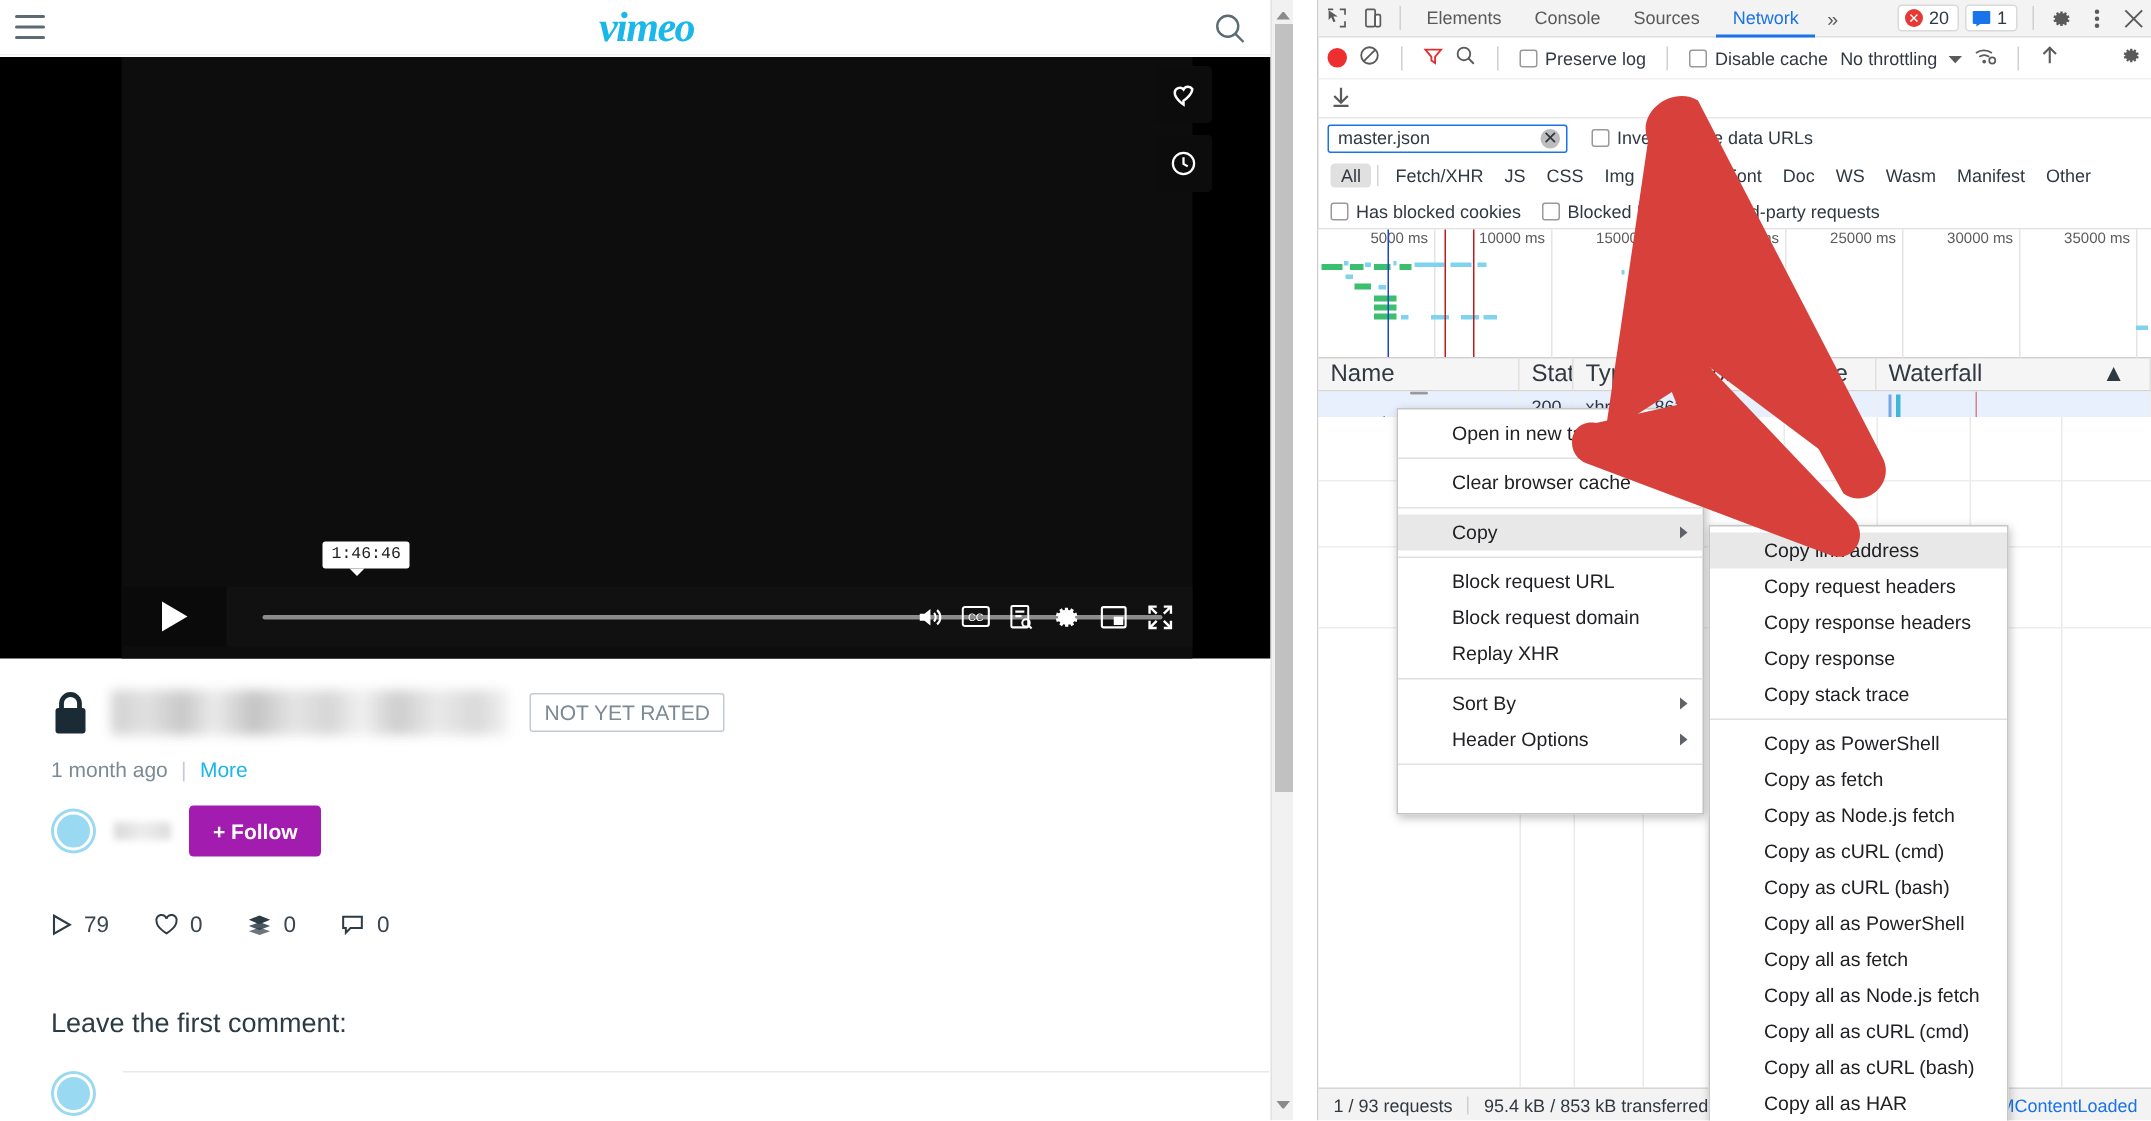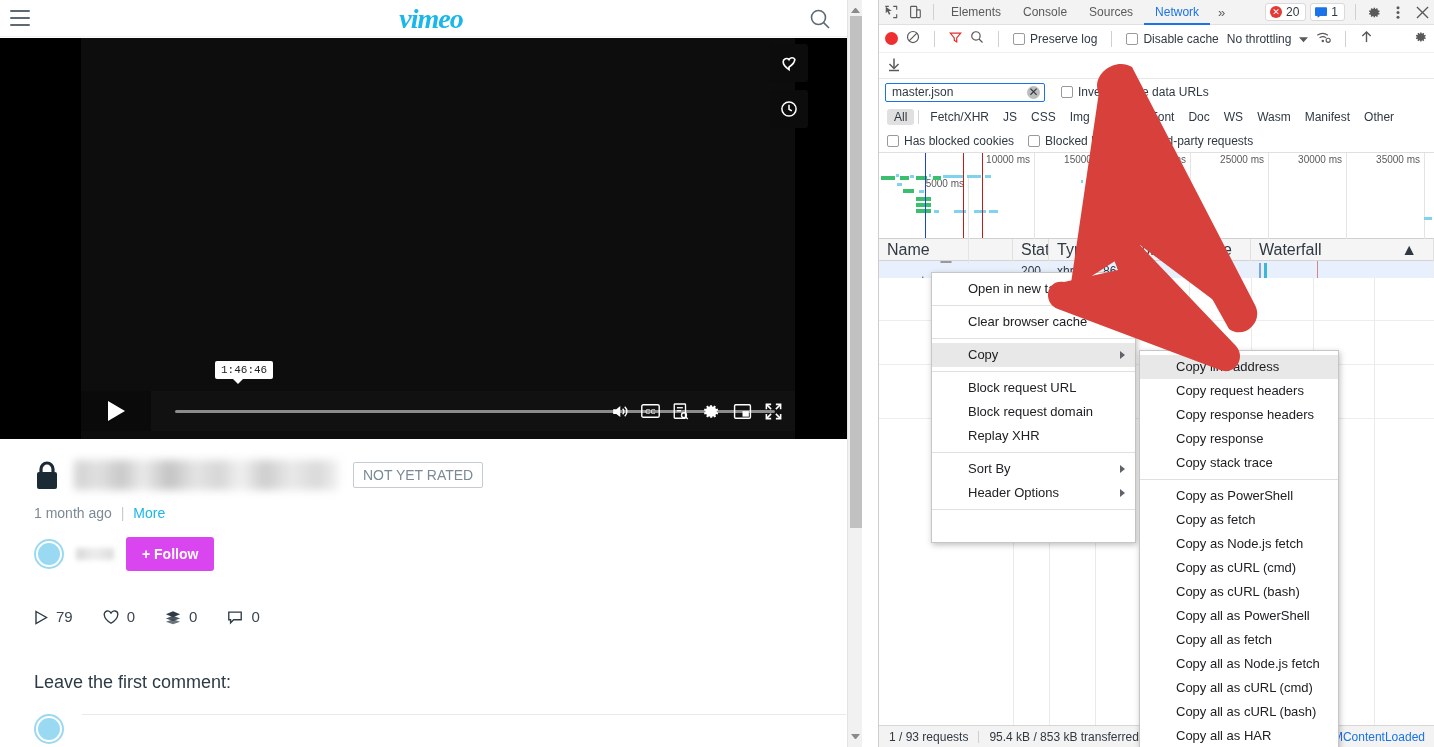--- a/index.html
+++ b/index.html
@@ -54,27 +54,27 @@
   .subline { margin-top:14px; font-size:14px; color:#7b8a94; }
   .subline a { color:#1ab7ea; text-decoration:none; cursor:pointer; }
   .sep { color:#c5ccd1; margin:0 5px; }
 
   .uploader-row { display:flex; align-items:center; gap:12px; margin-top:16px; }
   .avatar { width:30px; height:30px; border-radius:50%; background:#9ad9f2; position:relative; flex:0 0 auto; }
   .avatar::before { content:""; position:absolute; left:50%; top:50%; transform:translate(-50%,-50%);
                     width:22px; height:22px; border-radius:50%; border:2px solid #fff; }
   .blurred-name { width:38px; height:12px; border-radius:2px;
                   background:linear-gradient(90deg,#d8d8d8,#ededed,#dcdcdc); filter:blur(2.5px); }
-  .follow-btn { background:#d946ef; color:#fff; border:none; font-size:14px; font-weight:bold;
+  .follow-btn { background:#a21caf; color:#fff; border:none; font-size:14px; font-weight:bold;
                 padding:9px 16px; border-radius:3px; cursor:pointer; font-family:"Liberation Sans",sans-serif; }
 
   .divider { margin:26px 34px 0 34px; border-top:1px solid #eef0f1; width:812px; }
   .stats { position:absolute; left:34px; top:608px; display:flex; align-items:center; gap:30px;
            font-size:15px; color:#3b4650; }
-  .stat { display:flex; align-items:flex-end; gap:8px; cursor:pointer; }
+  .stat { display:flex; align-items:center; gap:8px; cursor:pointer; }
   .stat .num { color:#3b4650; }
 
   .comment-head { position:absolute; left:34px; top:672px; font-size:18px; color:#2d3b45; }
   .comment-row { position:absolute; left:34px; top:714px; width:812px; display:flex; align-items:flex-start; gap:18px; }
   .comment-input { flex:1; border-top:1px solid #e6eaec; height:30px; }
 
   .page-scrollbar { position:absolute; right:0; top:0; width:15px; height:747px; background:#f1f1f1;
                     border-left:1px solid #e3e3e3; }
   .page-scrollbar .arrow-up, .page-scrollbar .arrow-dn { position:absolute; left:3px; width:9px; height:9px; }
   .page-scrollbar .arrow-up { top:4px; border-left:4px solid transparent; border-right:4px solid transparent; border-bottom:5px solid #8a8a8a; }
@@ -480,21 +480,21 @@
     <label class="cb">
       <span class="box"></span>
       <span>Blocked Requests</span>
     </label>
     <label class="cb">
       <span>3rd-party requests</span>
     </label>
   </div>
 
   <div class="overview">
-    <div class="ov-tick" style="left:12px;width:78px;margin-top:24px;">
+    <div class="ov-tick" style="left:0;width:78px;">
         <span>5000 ms</span>
       </div>
     <div class="ov-tick" style="left:78px;width:78px;">
         <span>10000 ms</span>
       </div>
     <div class="ov-tick" style="left:156px;width:78px;">
         <span>15000 ms</span>
       </div>
     <div class="ov-tick" style="left:234px;width:78px;">
         <span>20000 ms</span>

